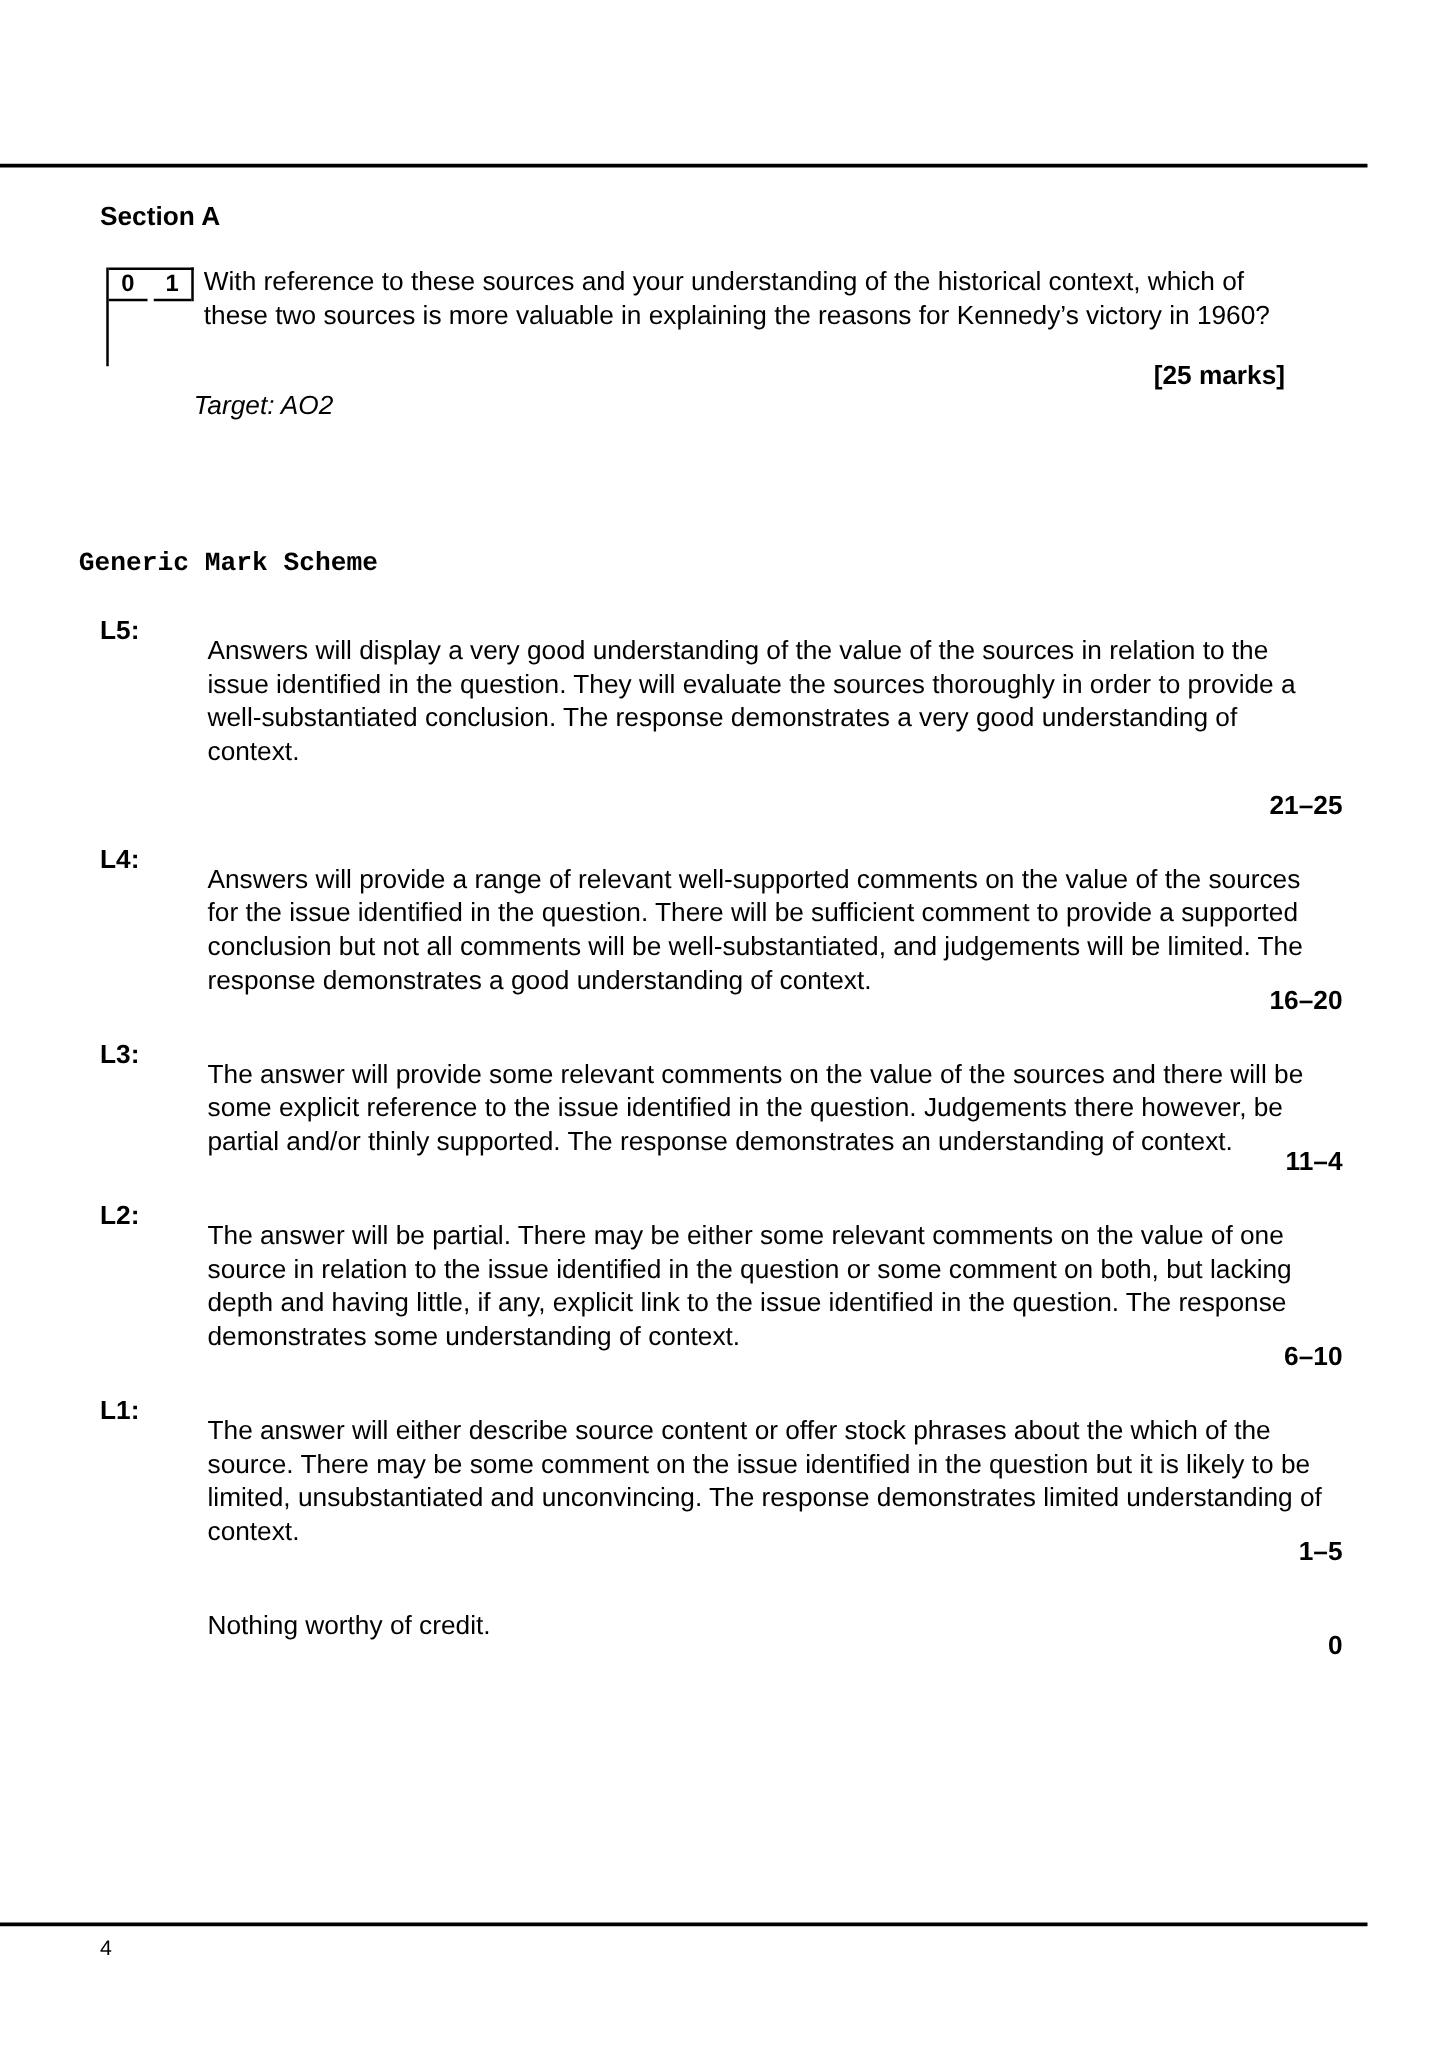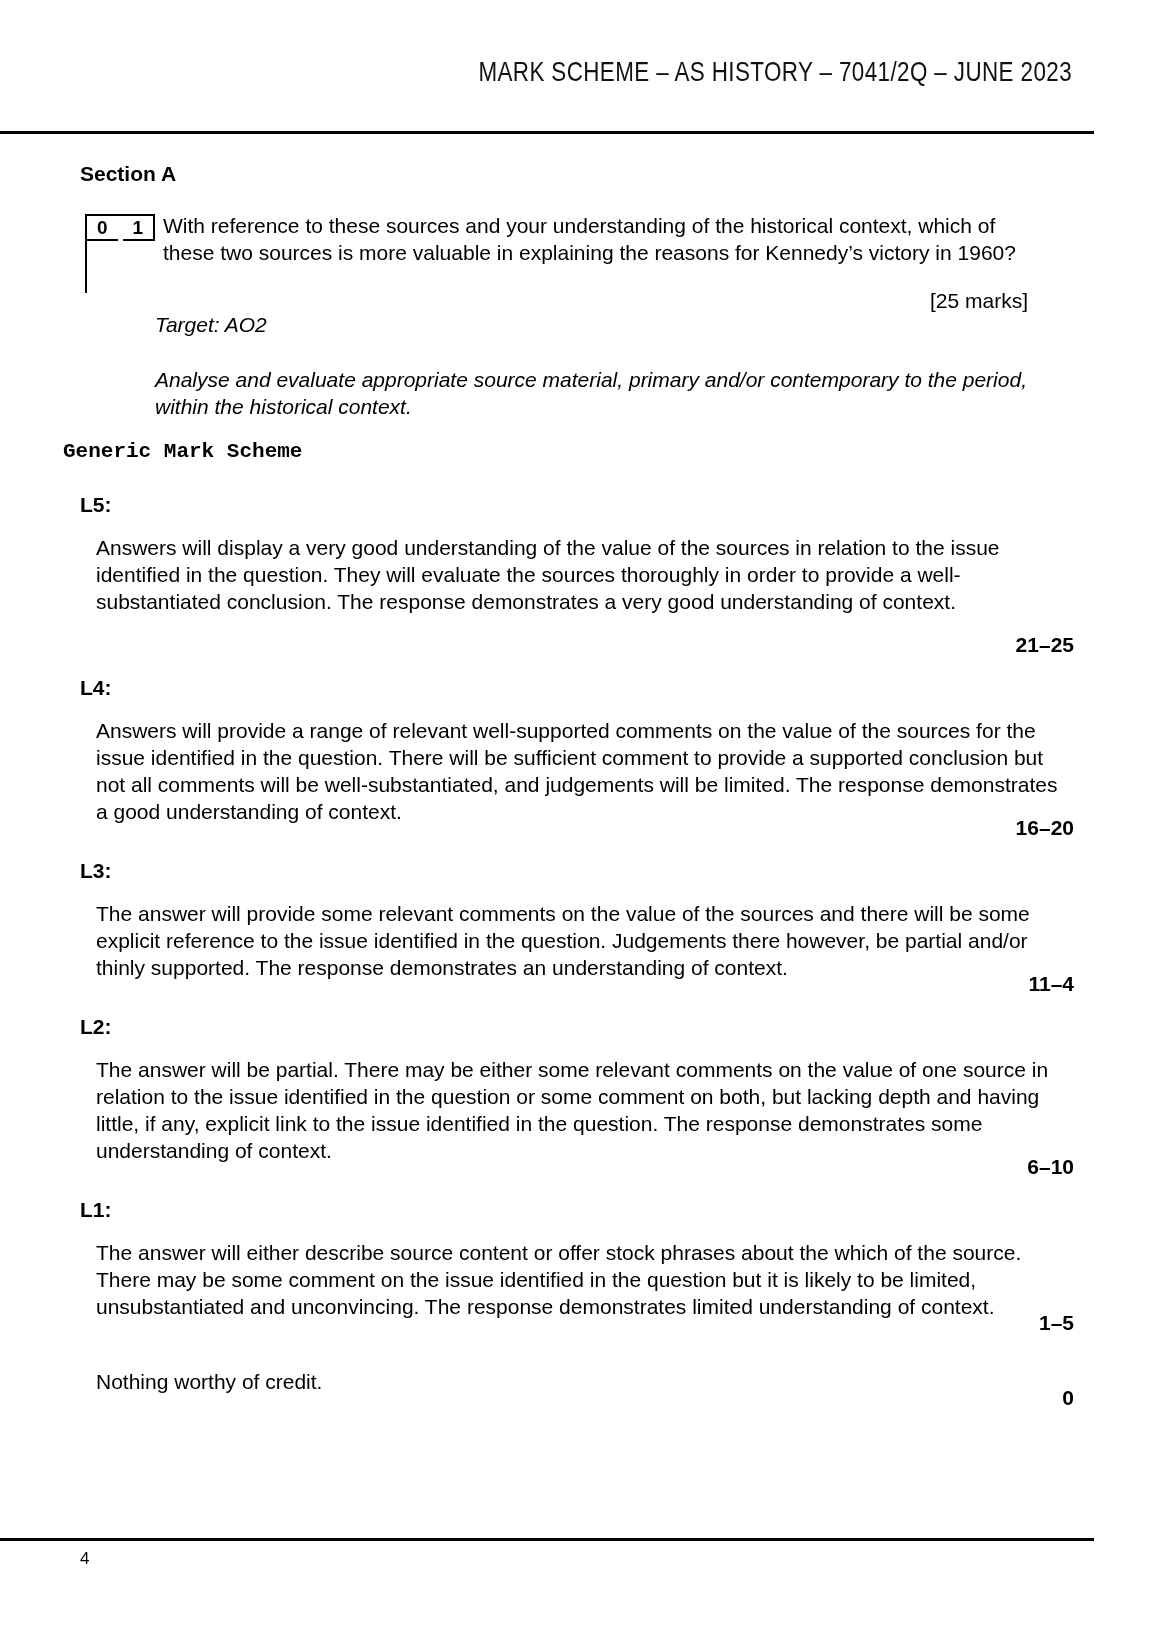--- a/index.html
+++ b/index.html
@@ -78,21 +78,21 @@
     text-align: center;
     font-weight: bold;
     font-size: 19px;
     line-height: 24px;
   }
   .qnum-gap { flex: none; width: 5px; }
   .q-text { margin: -2px 0 0 0; flex: 1; }
   .q-marks {
     margin-top: -6px;
     text-align: right;
-    font-weight: normal;
+    font-weight: bold;
   }
 
   
   .target-note {
     position: absolute;
     top: 311px;
     left: 155px;
     font-size: 21px;
     line-height: 27px;
     font-style: italic;
@@ -121,21 +121,20 @@
     top: 491px;
     left: 80px;
     width: 994px;
     font-size: 21px;
     line-height: 27px;
   }
   .level-row {
     position: relative;
     display: flex;
     margin-bottom: 16px;
-    flex-direction: column;
   }
   .level-row.marks-below { padding-bottom: 27px; }
   .level-label { flex: none; width: 70px; font-weight: bold; }
   .level-text { flex: 1; margin: 16px; }
   .level-marks {
     position: absolute;
     right: 0;
     bottom: 0;
     font-weight: bold;
     line-height: 27px;
@@ -156,43 +155,39 @@
     top: 1549px;
     left: 80px;
     font-size: 17px;
   }
 </style>
 </head>
 <body>
 
 <div class="page">
 
-  <div class="header-title">
-    <span>MARK SCHEME – AS HISTORY – 7041/2Q – JUNE 2023</span>
-  </div>
   <div class="header-rule"></div>
 
   <div class="section-heading">Section A</div>
 
   <div class="question">
     <div class="q-row">
       <div class="qnum-wrap">
         <div class="qnum-box">
           <span class="qnum-cell">0</span>
           <span class="qnum-gap"></span>
           <span class="qnum-cell">1</span>
         </div>
       </div>
       <p class="q-text">With reference to these sources and your understanding of the historical context, which of these two sources is more valuable in explaining the reasons for Kennedy’s victory in 1960?</p>
     </div>
     <div class="q-marks">[25 marks]</div>
   </div>
 
   <div class="target-note">Target: AO2</div>
-  <div class="objective-note">Analyse and evaluate appropriate source material, primary and/or contemporary to the period, within the historical context.</div>
 
   <div class="gms-heading">Generic Mark Scheme</div>
 
   <div class="levels">
 
     <div class="level-row marks-below">
       <span class="level-label">L5:</span>
       <p class="level-text">Answers will display a very good understanding of the value of the sources in relation to the issue identified in the question. They will evaluate the sources thoroughly in order to provide a well-substantiated conclusion. The response demonstrates a very good understanding of context.</p>
       <span class="level-marks">21–25</span>
     </div>

